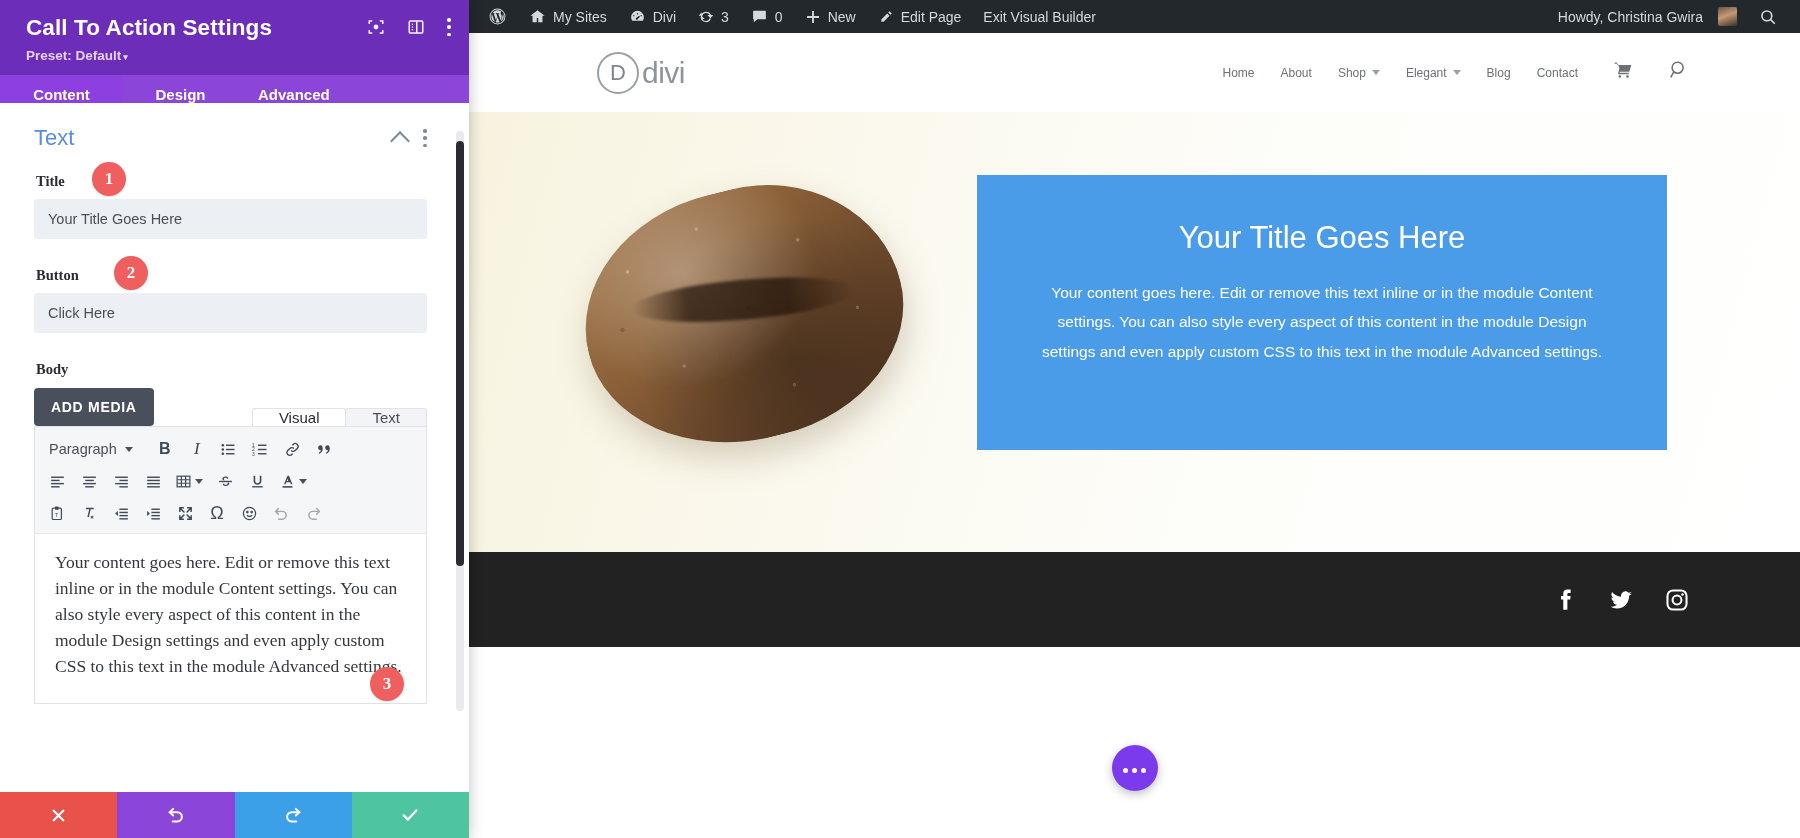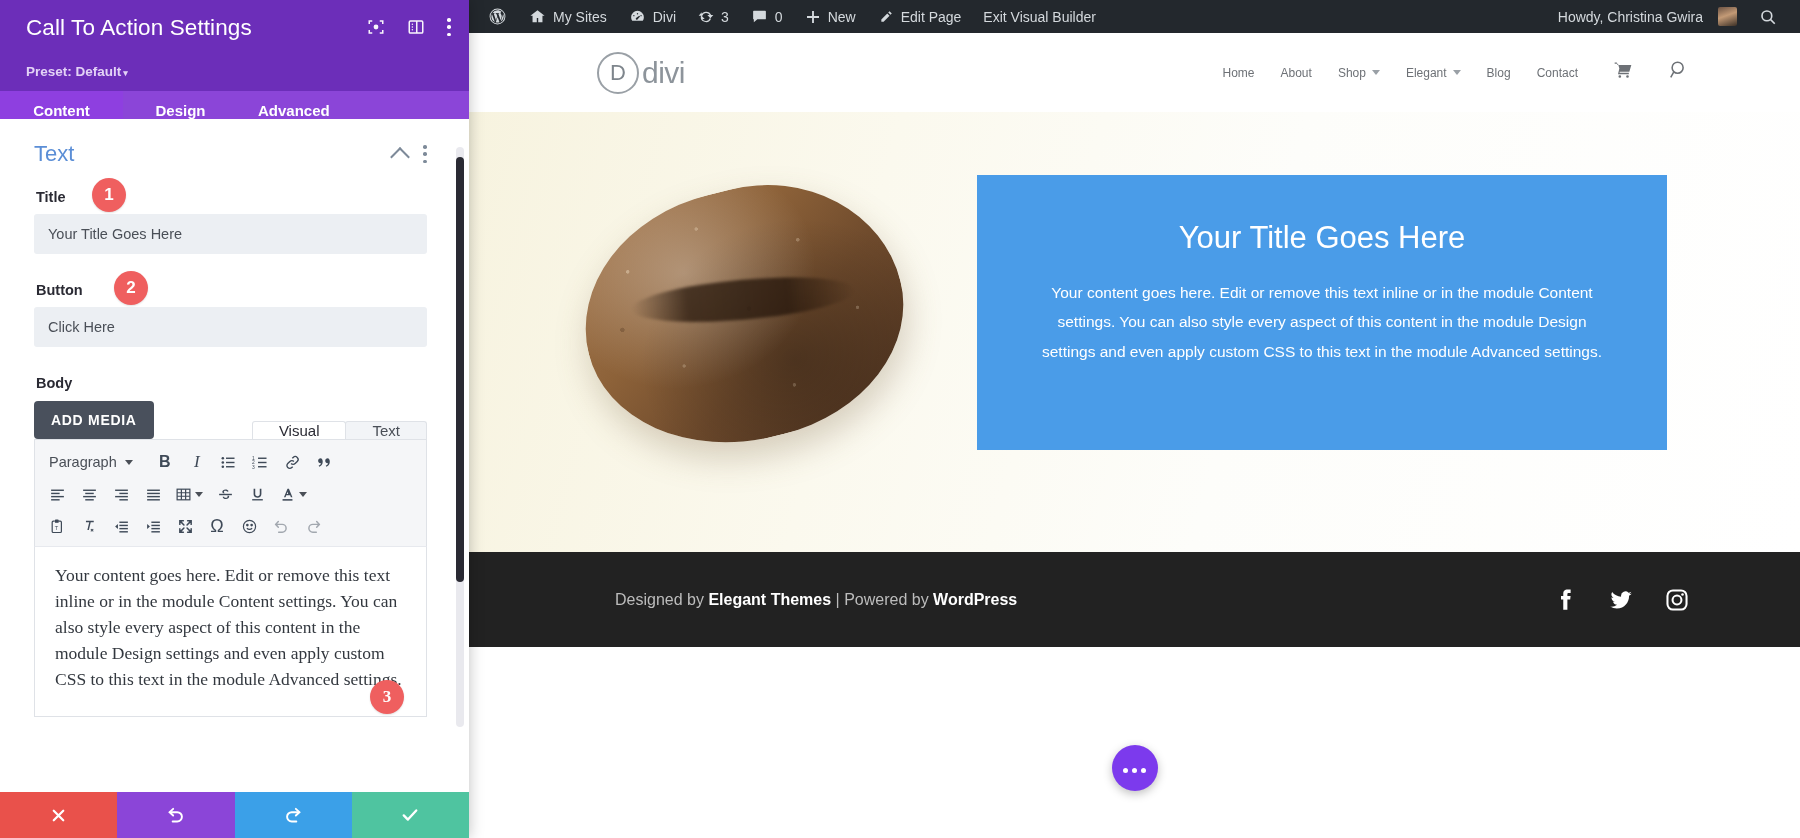--- a/index.html
+++ b/index.html
@@ -15,25 +15,25 @@
   .settings-panel {
     position:absolute; left:0; top:0; width:469px; height:838px;
     background:#fff; display:flex; flex-direction:column;
     box-shadow:0 0 14px rgba(0,0,0,.25); z-index:50;
   }
   .panel-header {
     background:#6c2eb9; padding:14px 20px 12px 26px; position:relative;
     min-height:66px;
   }
   .panel-title {
-    color:#fff; font-size:22.5px; font-weight:normal; letter-spacing:.1px;
+    color:#fff; font-size:22.5px; font-weight:bold; letter-spacing:.1px;
     line-height:1.2; margin:0;
   }
   .panel-preset {
-    color:#e3d3f6; font-size:13.5px; font-weight:bold; margin-top:23px;
+    color:#e3d3f6; font-size:13.5px; font-weight:bold; margin-top:7px;
   }
   .panel-preset .caret { font-size:9px; margin-left:2px; display:inline-block; }
   .header-icons {
     position:absolute; right:18px; top:18px; display:flex; align-items:center; gap:22px;
   }
   .hdr-icon { width:18px; height:18px; display:block; opacity:.95; cursor:pointer; }
   .dots-v { width:4px; height:18px; display:flex; flex-direction:column; justify-content:space-between; align-items:center; cursor:pointer; }
   .dots-v i { width:3.5px; height:3.5px; border-radius:50%; background:#fff; display:block; }
 
   .panel-tabs { display:flex; background:#8b45d8; }
@@ -64,21 +64,21 @@
   .section-title { color:#5b8ed6; font-size:22px; font-weight:400; }
   .section-head .spacer { flex:1; }
   .chev-up {
     width:14px; height:14px; border-left:2px solid #7d8a99; border-top:2px solid #7d8a99;
     transform:rotate(45deg); margin-right:16px; margin-top:5px; cursor:pointer;
   }
   .dots-v.dark i { background:#7d8a99; }
 
   .field-label {
     font-size:14.5px; color:#2a2a33; font-weight:bold; margin:0 0 9px 2px;
-    display:flex; align-items:center; position:relative;
+    display:flex; align-items:center; position:relative;font-family:Liberation Serif, serif;
   }
   .field-input {
     background:#eceff3; border:none; border-radius:3px;
     padding:12px 14px; font-size:14.5px; color:#4a4f57;
     width:100%; display:block; font-family:"Liberation Sans", sans-serif;
   }
   .gap-lg { height:28px; }
 
   
   .step-badge {
@@ -331,23 +331,20 @@
       <div class="bread">
           <span class="bread-speck"></span>
         </div>
       <div class="cta-module">
         <h2 class="cta-title">Your Title Goes Here</h2>
         <p class="cta-body">Your content goes here. Edit or remove this text inline or in the module Content settings. You can also style every aspect of this content in the module Design settings and even apply custom CSS to this text in the module Advanced settings.</p>
       </div>
     </div>
 
     <div class="site-footer">
-      <div class="footer-text">
-        <span>Designed by </span><b>Elegant Themes</b><span> | Powered by </span><b>WordPress</b>
-      </div>
       <div class="footer-social">
         <span class="soc">
           <svg width="26" height="26" viewBox="0 0 24 24" fill="#fff">
               <path d="M14.2 8.4V6.7c0-.8.2-1.2 1.4-1.2h1.6V2.4h-2.6c-3.2 0-4.2 1.5-4.2 4.1v1.9H8.3v3.1h2.1V21h3.8v-9.5h2.6l.35-3.1z"></path>
             </svg>
         </span>
         <span class="soc">
           <svg width="26" height="26" viewBox="0 0 24 24" fill="#fff">
               <path d="M22 5.9c-.7.33-1.5.55-2.3.65a4 4 0 001.77-2.2 8 8 0 01-2.55.97A4 4 0 0012 8.1c0 .31.04.62.1.91A11.4 11.4 0 013.8 4.7a4 4 0 001.24 5.34 4 4 0 01-1.8-.5v.05a4 4 0 003.2 3.92 4 4 0 01-1.8.07 4 4 0 003.73 2.78A8 8 0 012 18.1a11.3 11.3 0 006.1 1.8c7.33 0 11.34-6.07 11.34-11.33l-.01-.52A8 8 0 0022 5.9z"></path>
             </svg>

